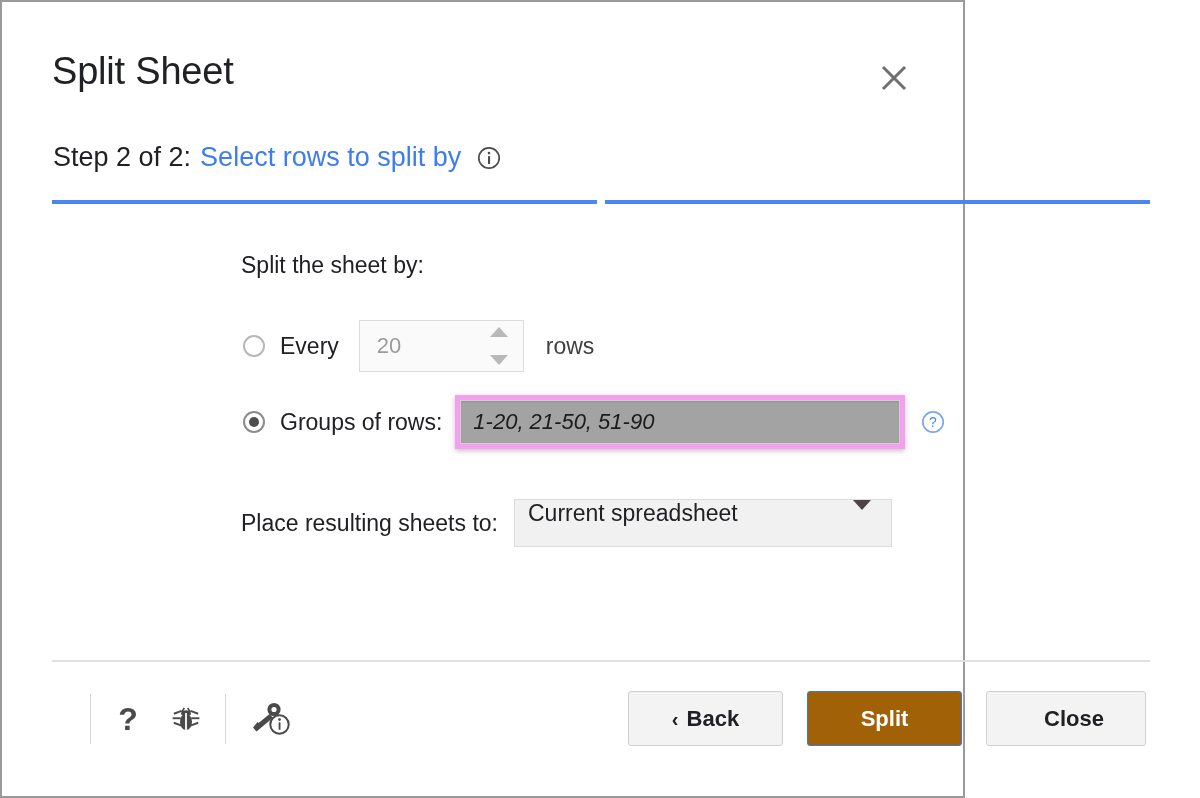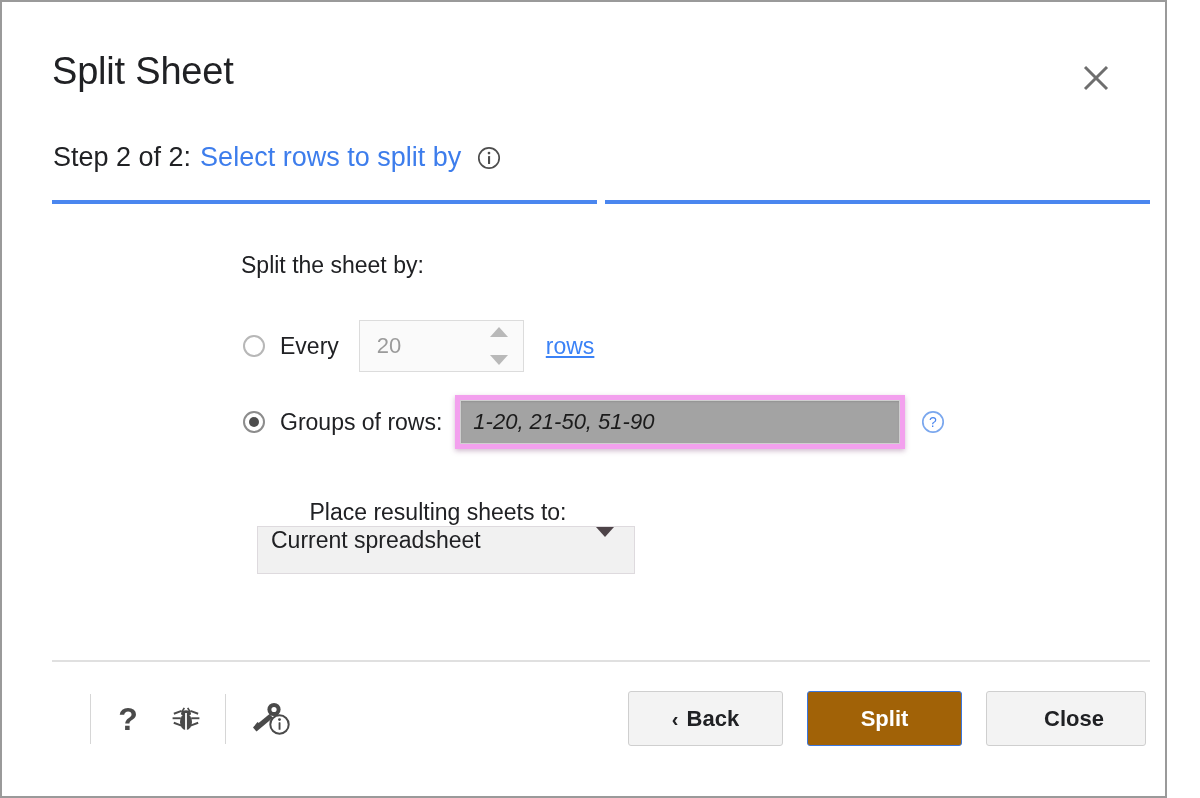--- a/index.html
+++ b/index.html
@@ -11,21 +11,21 @@
     width: 1200px;
     height: 798px;
     font-family: "Liberation Sans", sans-serif;
     color: #222222;
     overflow: hidden;
   }
 
   .dialog {
     position: relative;
     box-sizing: border-box;
-    width: 1167px;
+    width: 965px;
     height: 798px;
     background: #ffffff;
     border: 2px solid #9a9a9a;
   }
 
   
   .dlg-title {
     position: absolute;
     left: 50px;
     top: 48px;
@@ -190,23 +190,22 @@
     border-bottom: 10px solid #b9b9b9;
   }
   .tri-down {
     width: 0; height: 0;
     border-left: 9px solid transparent;
     border-right: 9px solid transparent;
     border-top: 10px solid #b9b9b9;
   }
   .rows-suffix {
     font-size: 23px;
-    color: #3b82f6;
+    color: #404040;
     margin-left: 22px;
-    text-decoration: underline;
   }
 
   
   .hl-wrap {
     margin-left: 13px;
     padding: 5px;
     background: #f3a0ee;
     box-shadow: 0 2px 5px rgba(120,60,115,0.35);
     display: inline-block;
     box-sizing: border-box;
@@ -233,21 +232,20 @@
     flex: 0 0 auto;
   }
 
   
   .row-place {
     position: absolute;
     left: 239px;
     top: 272px;
     display: flex;
     align-items: center;
-    flex-direction: column;
   }
   .place-label {
     font-size: 23px;
     color: #202124;
     white-space: nowrap;
   }
   .select-box {
     margin-left: 16px;
     width: 378px;
     height: 48px;

